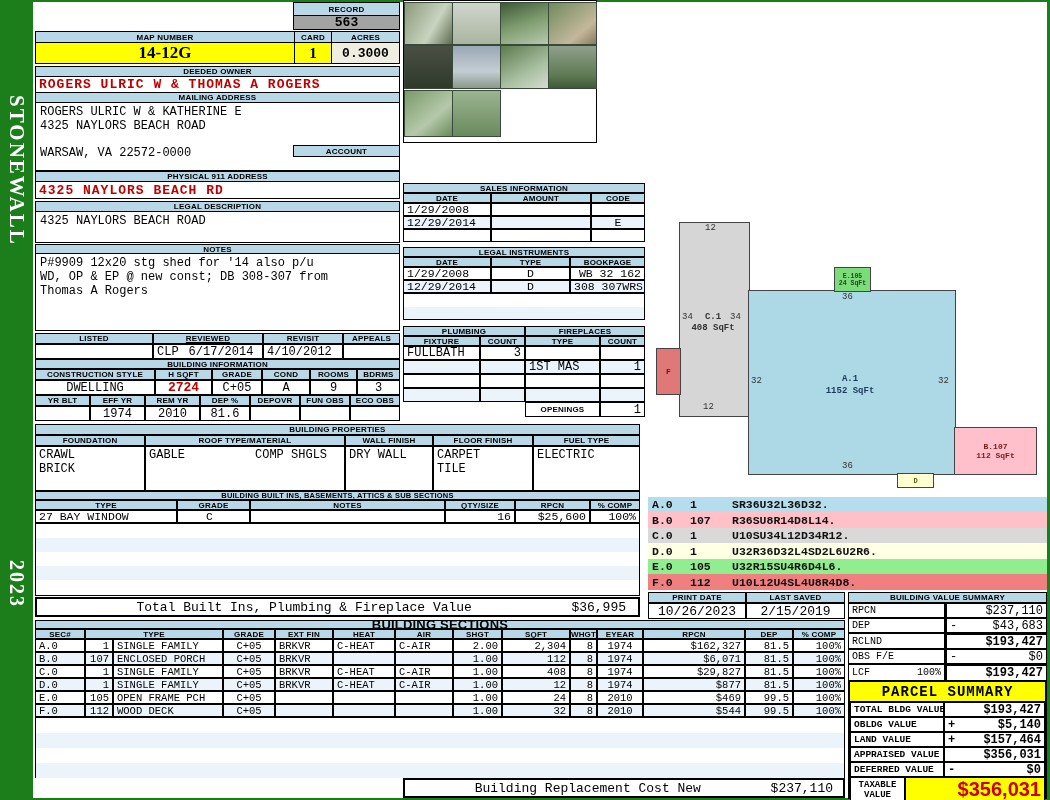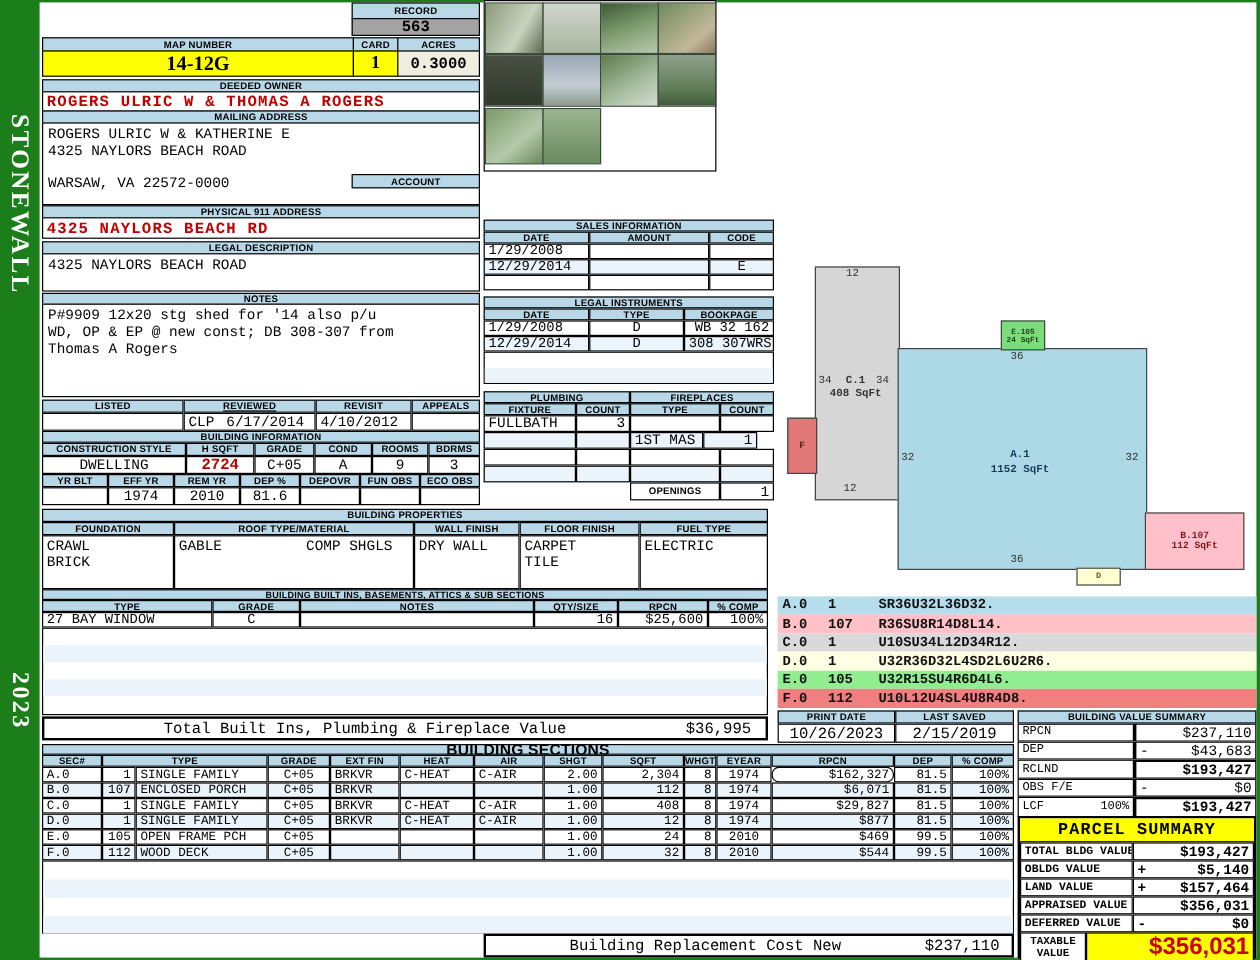--- a/index.html
+++ b/index.html
@@ -241,21 +241,21 @@
   </div>
   <div class="abs r" style="left:403px;top:346px;">
     <div class="c" style="width:77px;height:14px;">FULLBATH</div>
     <div class="c right" style="width:45px;height:14px;">3</div>
     <div class="c" style="width:75px;height:14px;"></div>
     <div class="c" style="width:45px;height:14px;"></div>
   </div>
   <div class="abs r" style="left:403px;top:360px;">
     <div class="c stripe" style="width:77px;height:14px;"></div>
     <div class="c stripe" style="width:45px;height:14px;"></div>
-    <div class="c stripe" style="width:61px;height:14px;">1ST MAS</div>
+    <div class="c stripe" style="width:75px;height:14px;">1ST MAS</div>
     <div class="c stripe right" style="width:45px;height:14px;">1</div>
   </div>
   <div class="abs r" style="left:403px;top:374px;">
     <div class="c" style="width:77px;height:14px;"></div>
       <div class="c" style="width:45px;height:14px;"></div>
     <div class="c" style="width:75px;height:14px;"></div>
       <div class="c" style="width:45px;height:14px;"></div>
   </div>
   <div class="abs r" style="left:403px;top:388px;">
     <div class="c stripe" style="width:77px;height:14px;"></div>
@@ -400,21 +400,21 @@
         <div class="c sm right" style="width: 28px; height: 13px;">1</div>
         <div class="c sm" style="width: 110px; height: 13px;">SINGLE FAMILY</div>
         <div class="c sm center" style="width: 52px; height: 13px;">C+05</div>
         <div class="c sm" style="width: 58px; height: 13px;">BRKVR</div>
         <div class="c sm" style="width: 62px; height: 13px;">C-HEAT</div>
         <div class="c sm" style="width: 58px; height: 13px;">C-AIR</div>
         <div class="c sm right" style="width: 49px; height: 13px;">2.00</div>
         <div class="c sm right" style="width: 68px; height: 13px;">2,304</div>
         <div class="c sm right" style="width: 27px; height: 13px;">8</div>
         <div class="c sm center" style="width: 46px; height: 13px;">1974</div>
-        <div class="c sm right" style="width: 102px; height: 13px; border-radius: 6px;">$162,327</div>
+        <div class="c sm right" style="width: 102px; height: 13px;">$162,327</div>
         <div class="c sm right" style="width: 48px; height: 13px;">81.5</div>
         <div class="c sm right" style="width: 52px; height: 13px;">100%</div>
       </div>
       <div class="abs r" style="left: 35px; top: 652px;">
         <div class="c sm stripe" style="width: 50px; height: 13px;">B.0</div>
         <div class="c sm right stripe" style="width: 28px; height: 13px;">107</div>
         <div class="c sm stripe" style="width: 110px; height: 13px;">ENCLOSED PORCH</div>
         <div class="c sm center stripe" style="width: 52px; height: 13px;">C+05</div>
         <div class="c sm stripe" style="width: 58px; height: 13px;">BRKVR</div>
         <div class="c sm stripe" style="width: 62px; height: 13px;"></div>

